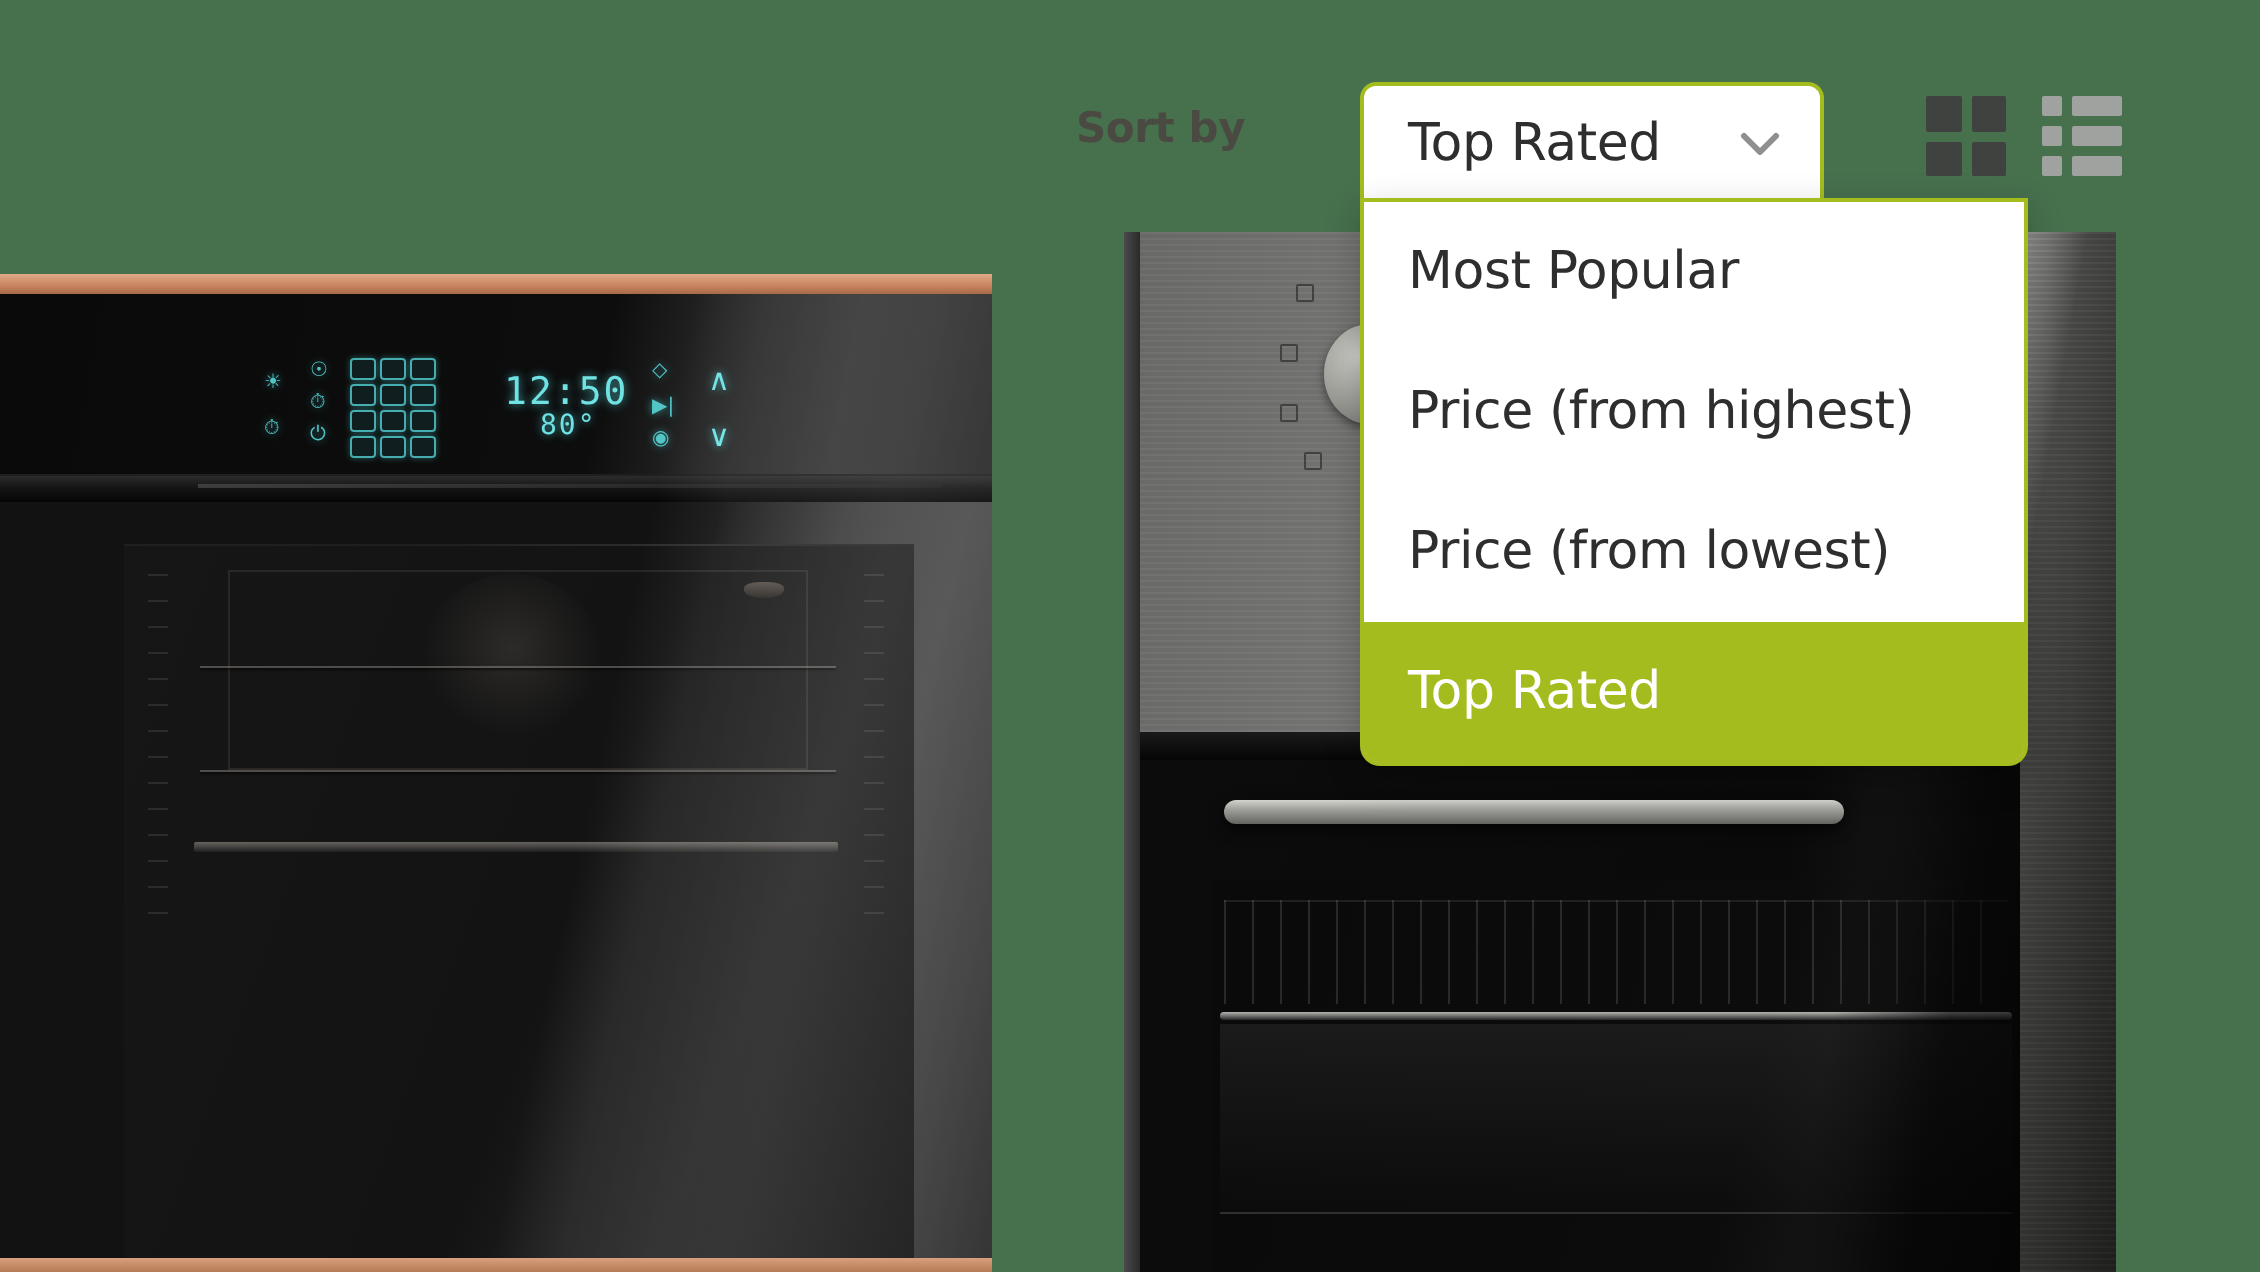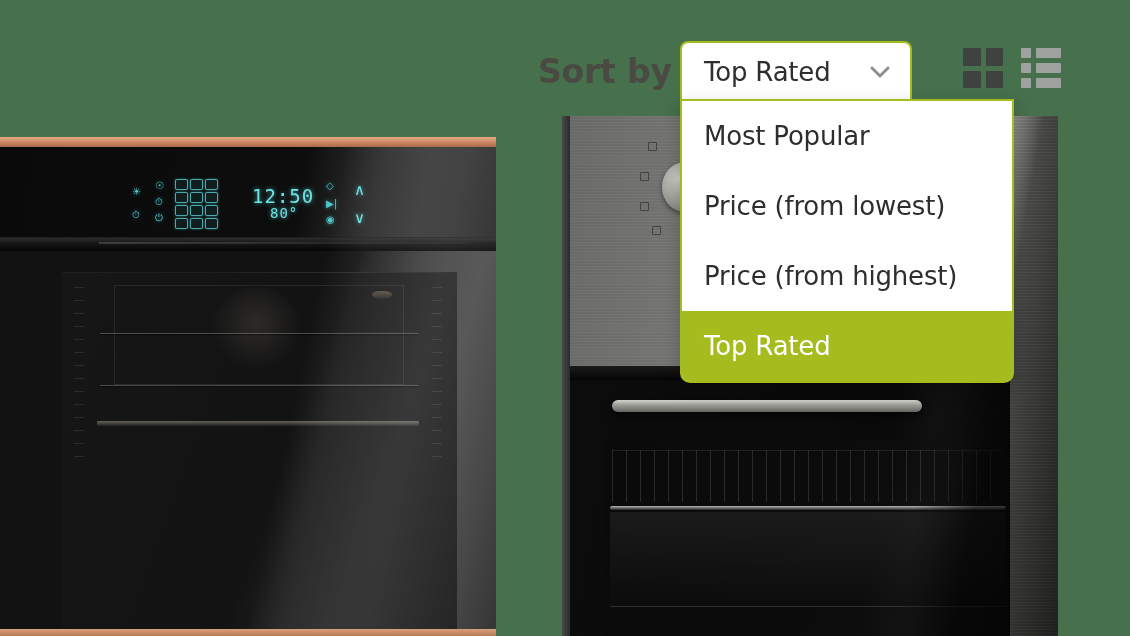--- a/index.html
+++ b/index.html
@@ -302,21 +302,21 @@
 
   
   .toolbar {
     position: absolute;
     left: 0; top: 0;
     width: 1130px; height: 116px;
   }
   .sort-label {
     position: absolute;
     left: 538px; top: 52px;
-    font-size: 33px;
+    font-size: 21px;
     font-weight: bold;
     color: #4a4a42;
     letter-spacing: -.2px;
     white-space: nowrap;
   }
 
   
   .select-btn {
     position: absolute;
     left: 680px; top: 41px;
@@ -481,22 +481,22 @@
 
   <div class="select-btn">
     <span class="select-value">Top Rated</span>
     <svg class="chev" viewBox="0 0 20 12">
       <path d="M2 2 L10 10 L18 2" fill="none" stroke="#8f8f8f" stroke-width="3" stroke-linecap="round" stroke-linejoin="round"></path>
     </svg>
   </div>
 
   <div class="menu">
     <div class="menu-item">Most Popular</div>
+    <div class="menu-item">Price (from highest)</div>
     <div class="menu-item">Price (from lowest)</div>
-    <div class="menu-item">Price (from highest)</div>
     <div class="menu-item selected">Top Rated</div>
   </div>
 
   <div class="view-toggle" id="grid-view">
     <span></span>
     <span></span>
     <span></span>
     <span></span>
   </div>
 

